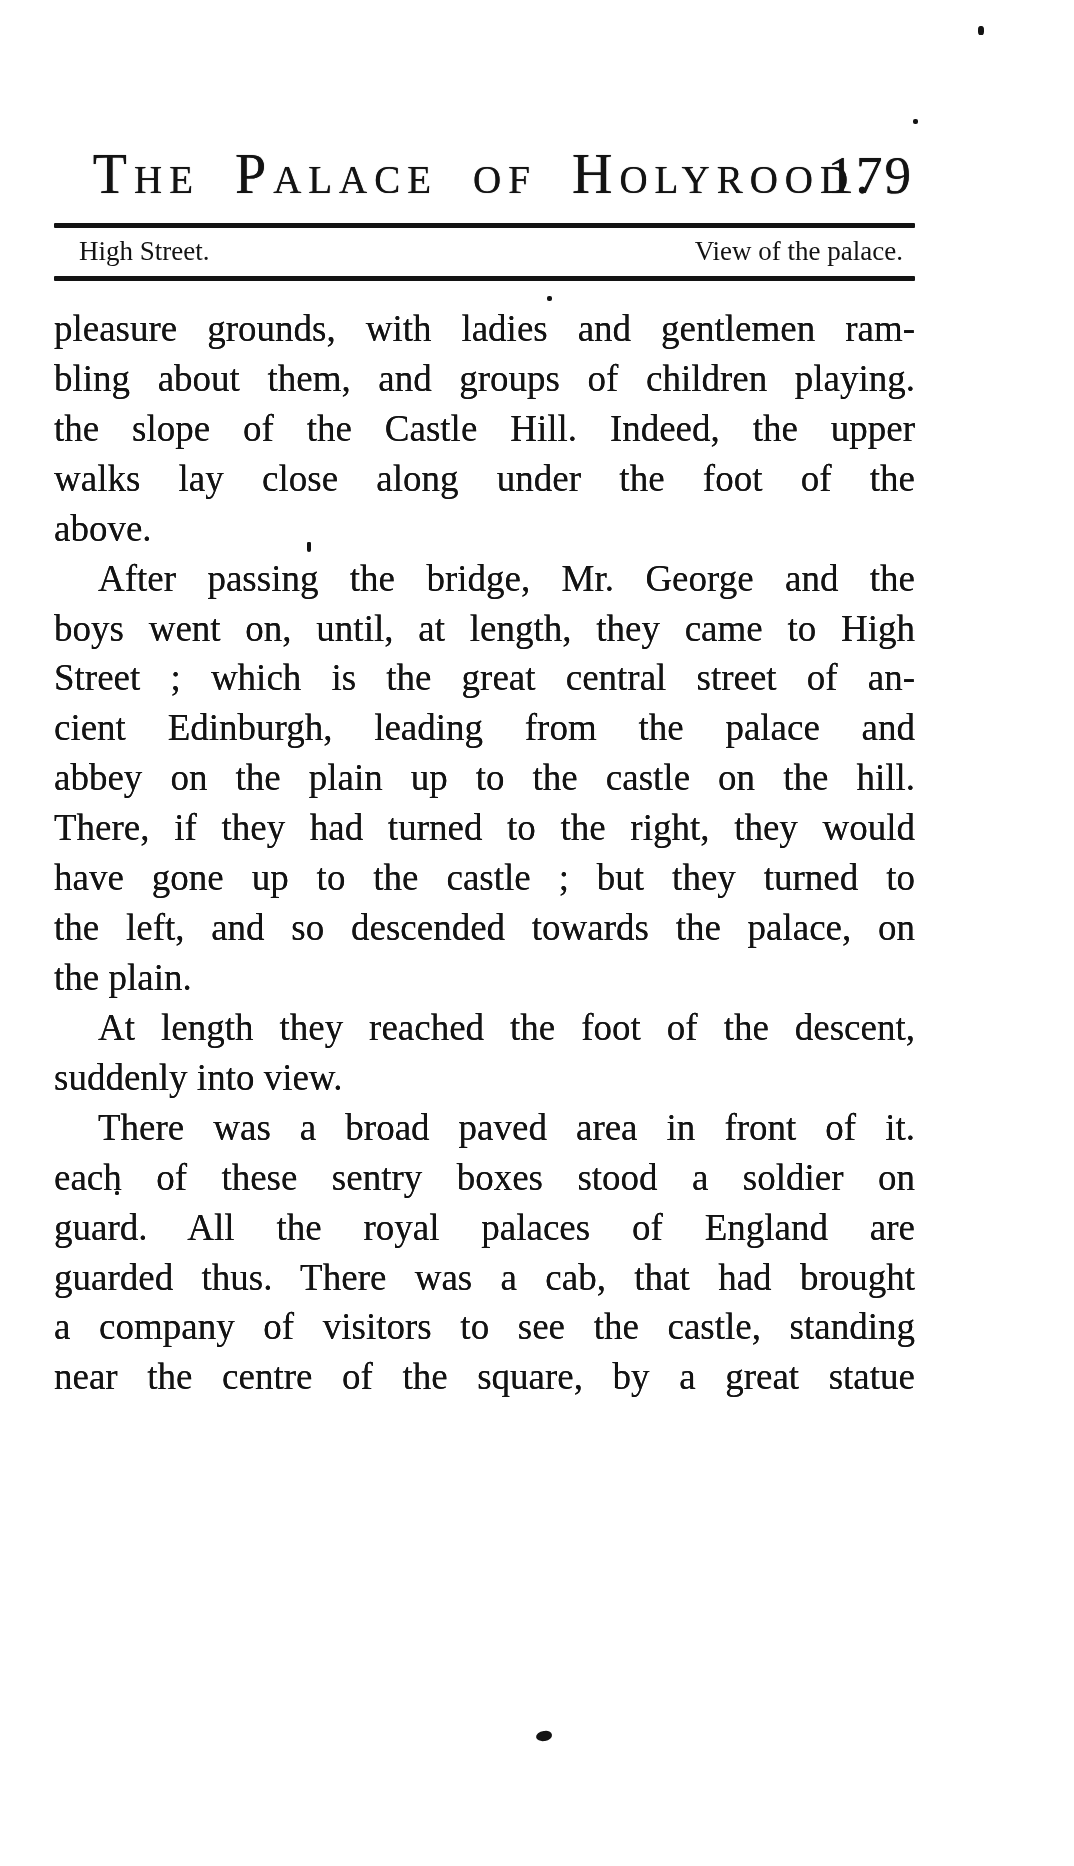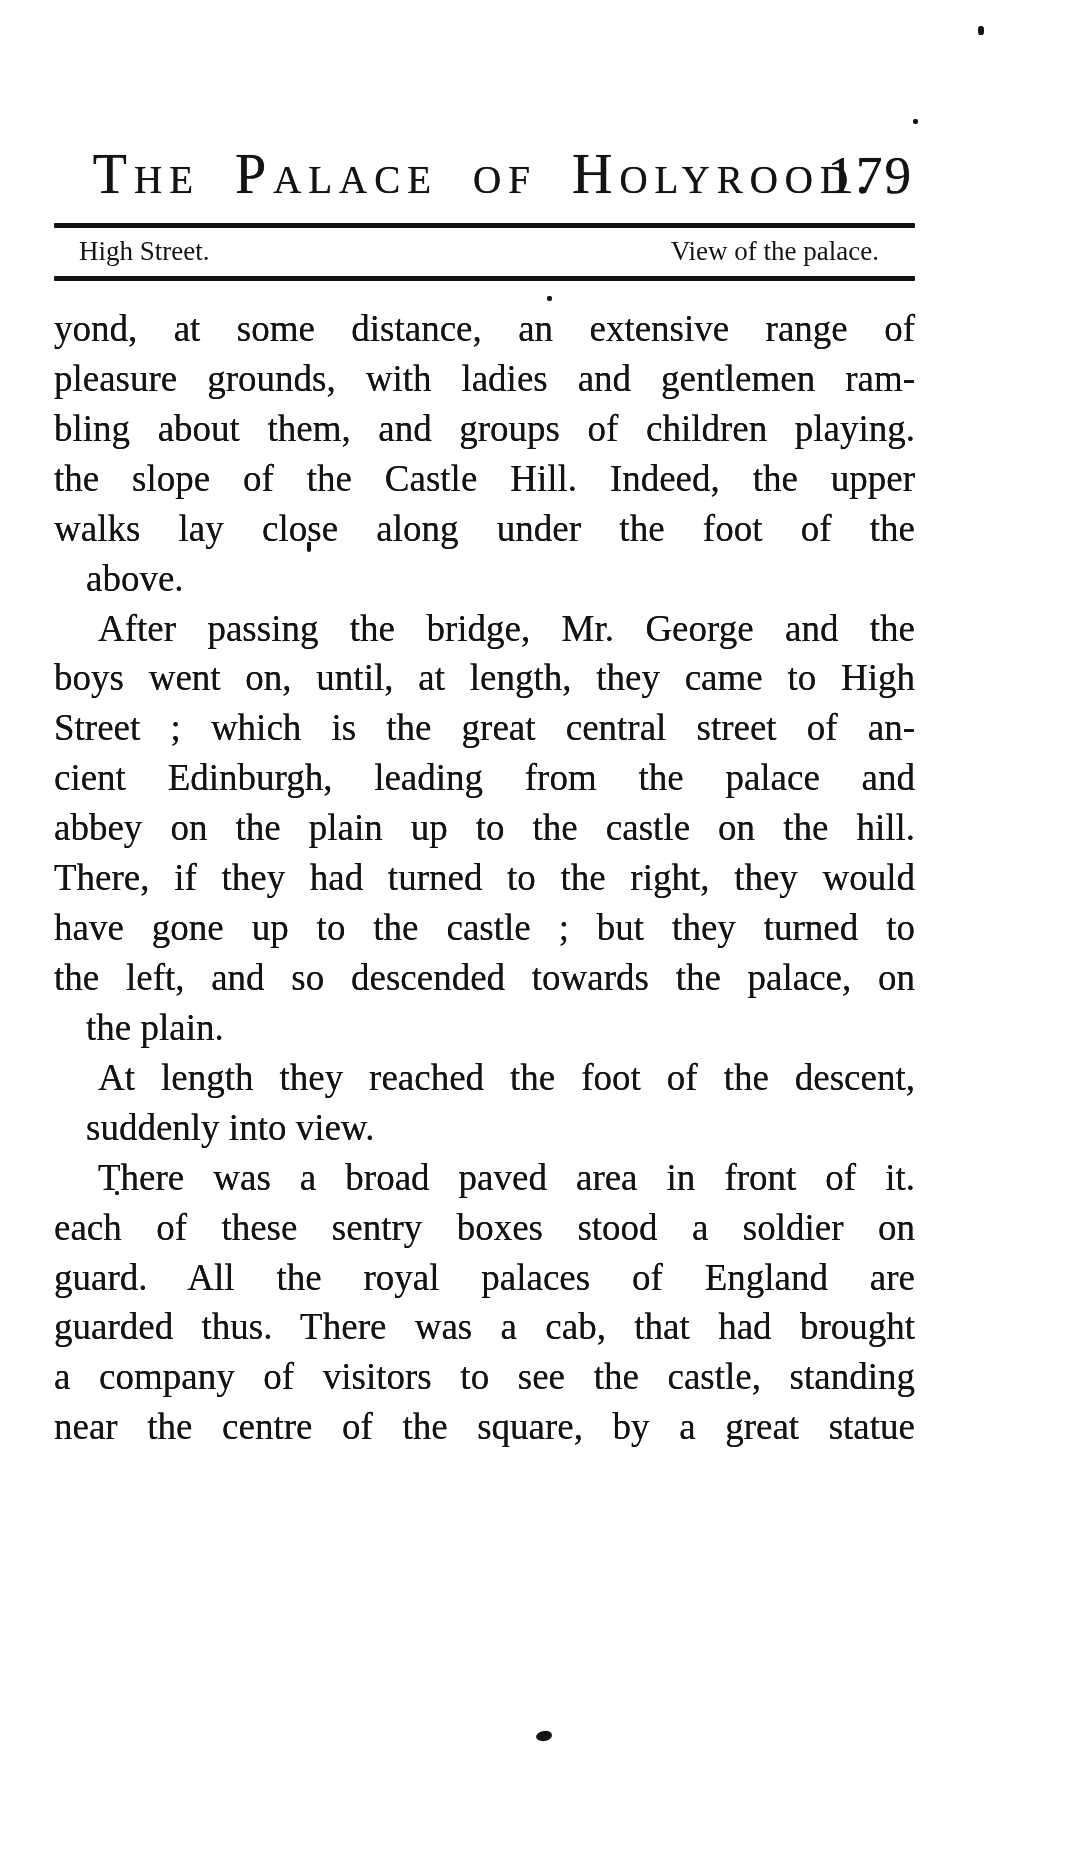--- a/index.html
+++ b/index.html
@@ -64,40 +64,40 @@
     position: absolute;
     top: 236px;
     left: 54px;
     width: 861px;
     height: 30px;
     font-weight: 400;
     font-size: 27px;
     line-height: 30px;
   }
   .margin-note-left  { position: absolute; left: 25px; top: 0; }
-  .margin-note-right { position: absolute; right: 36px; top: 0; text-align: right; }
+  .margin-note-right { position: absolute; right: 12px; top: 0; text-align: right; }
   
   .body-text {
     position: absolute;
     top: 304px;
     left: 54px;
     width: 861px;
     font-size: 37px;
     text-shadow: 0 0 0.6px rgba(0,0,0,0.85);
   }
   .paragraph { display: block; }
   .line {
     height: 49.93px;
     line-height: 49.93px;
     text-align: justify;
     text-align-last: justify;
     overflow: visible;
     white-space: normal;
   }
-  .line.flush { text-align-last: left; margin-left: 32px; }
+  .line.flush { text-align-last: left; }
   .line.indent { text-indent: 44px; }
   
   .speck {
     position: absolute;
     background: var(--ink);
     border-radius: 40%;
   }
   .speck-1 { left: 978px; top: 26px;  width: 6px;  height: 9px; }
   .speck-2 { left: 913px; top: 119px; width: 5px;  height: 5px; }
   .speck-3 { left: 547px; top: 296px; width: 5px;  height: 5px; }
@@ -128,21 +128,20 @@
 
   <div class="margin-notes">
     <span class="margin-note-left">High Street.</span>
     <span class="margin-note-right">View of the palace.</span>
   </div>
 
   <div class="rule rule-bottom"></div>
 
   <div class="body-text">
       <div class="paragraph">
-        <div class="line">yond, at some distance, an extensive range of</div>
         <div class="line">pleasure grounds, with ladies and gentlemen ram-</div>
         <div class="line">bling about them, and groups of children playing.</div>
         <div class="line">the slope of the Castle Hill.  Indeed, the upper</div>
         <div class="line">walks lay close along under the foot of the</div>
         <div class="line flush">above.</div>
       </div>
       <div class="paragraph">
         <div class="line indent">After passing the bridge, Mr. George and the</div>
         <div class="line">boys went on, until, at length, they came to High</div>
         <div class="line">Street ; which is the great central street of an-</div>

